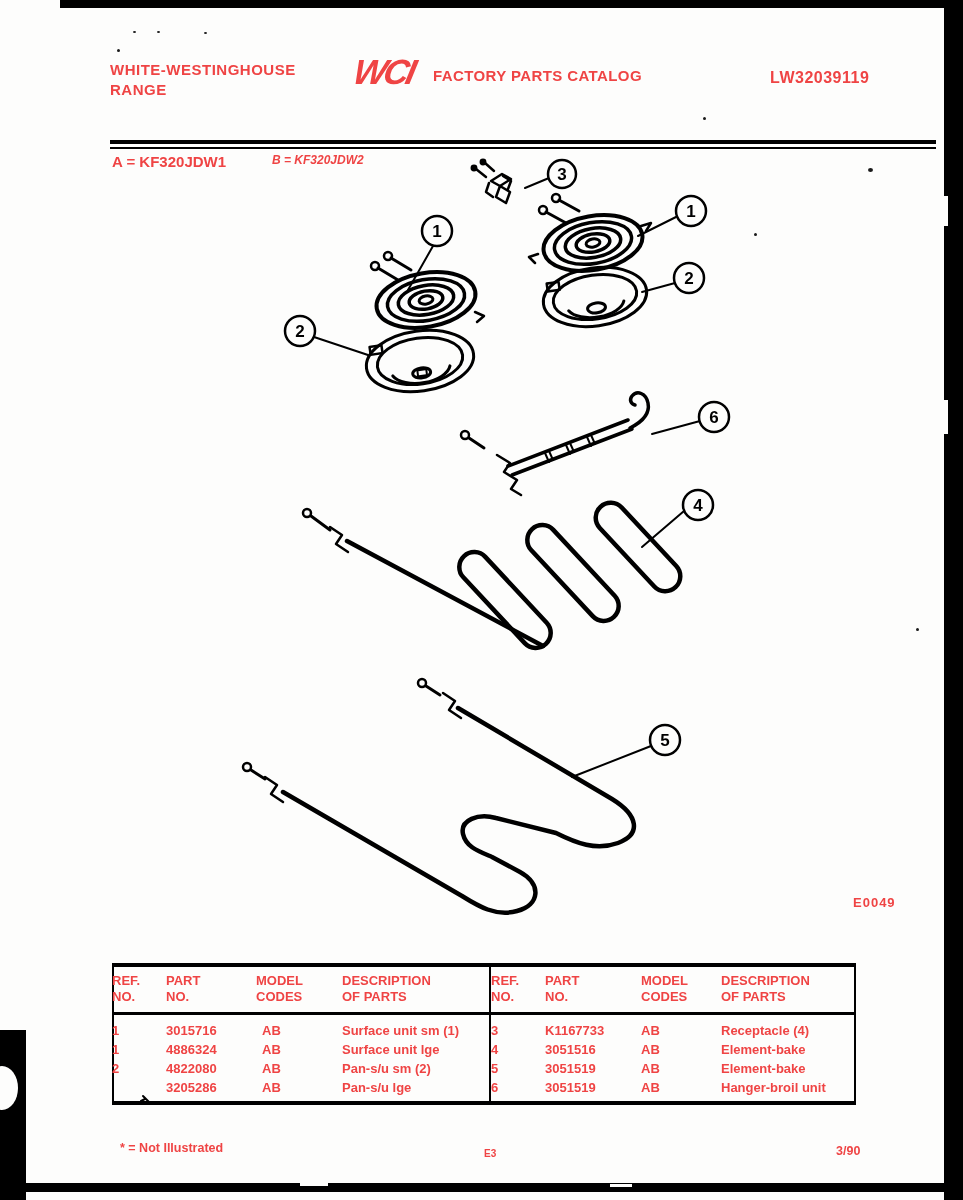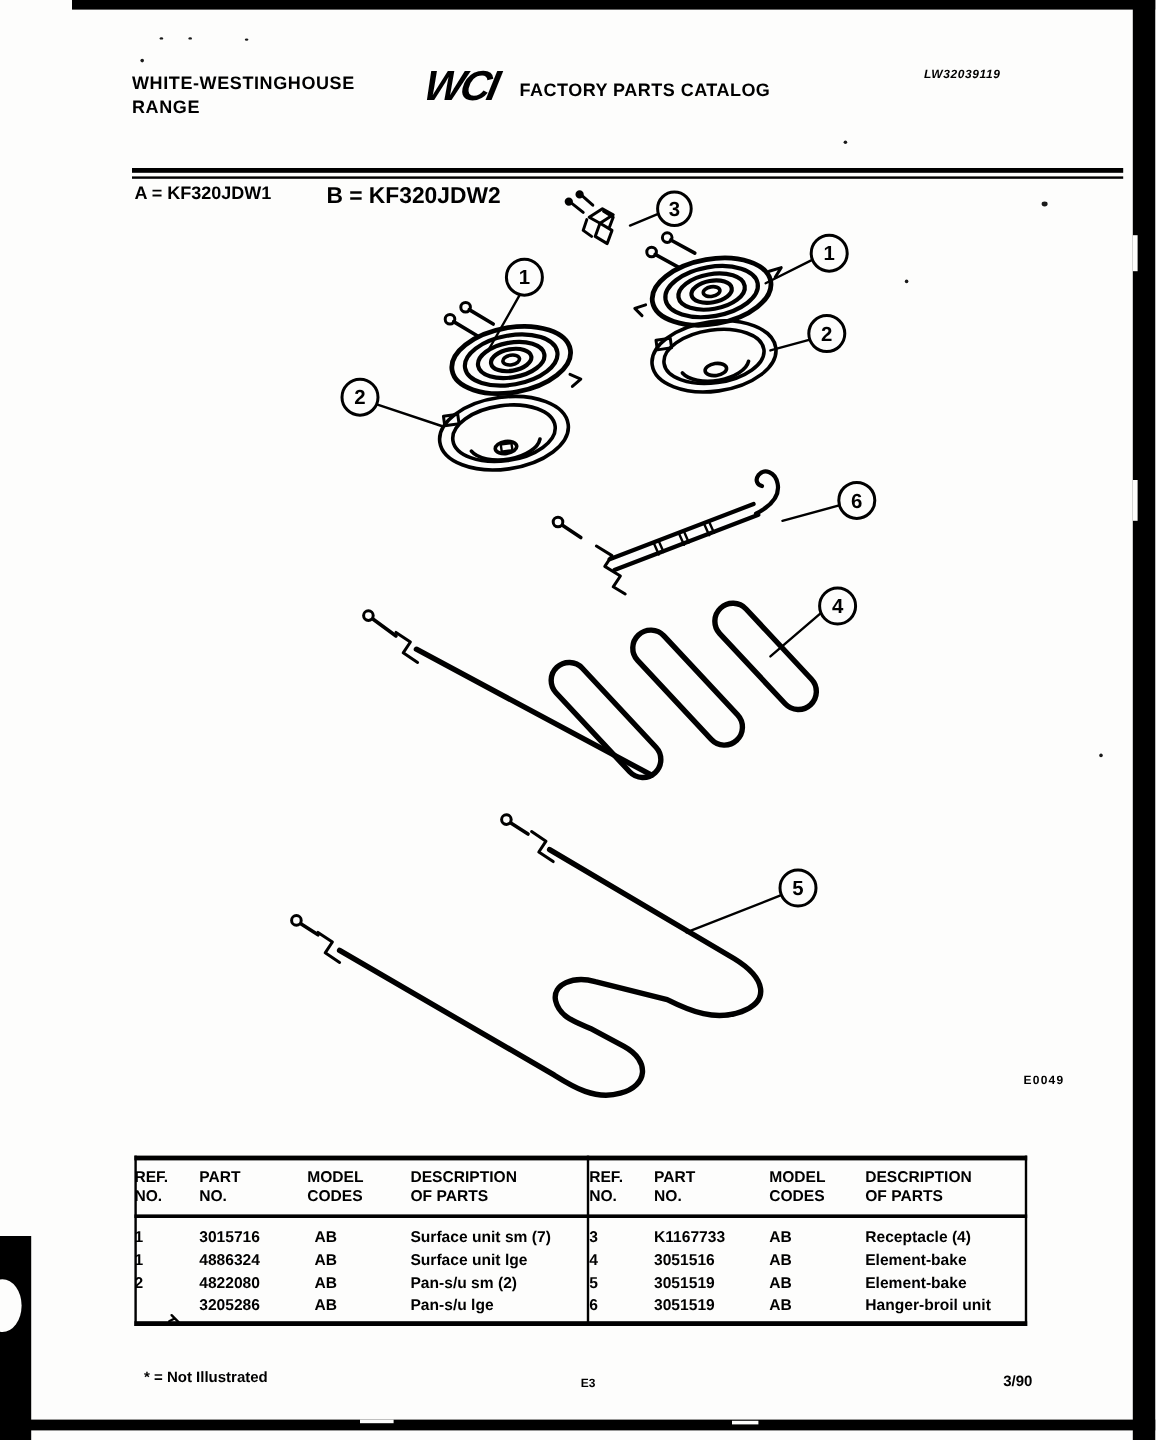--- a/index.html
+++ b/index.html
@@ -1,30 +1,30 @@
 <!DOCTYPE html>
 <html><head>
 <meta charset="utf-8">
 <style>
   html,body{margin:0;padding:0;background:#e8e8e8;}
   .page{position:relative;width:963px;height:1200px;background:#fdfdfc;overflow:hidden;
-        font-family:"Liberation Sans",sans-serif;color:#000000;}
+        font-family:"Liberation Sans",sans-serif;color:#ef4444;}
   .abs{position:absolute;}
   .b{font-weight:bold;}
   
   .brand{left:110px;top:60px;font-size:15px;line-height:20px;letter-spacing:.5px;}
   .logo{left:354px;top:52px;font-size:35px;font-style:italic;letter-spacing:-3px;
         transform:skewX(-12deg);font-weight:bold;}
   .cat-title{left:433px;top:67px;font-size:15px;letter-spacing:.4px;}
-  .doc-num{left:770px;top:57px;font-size:10px;letter-spacing:.5px;font-style:italic;}
+  .doc-num{left:770px;top:69px;font-size:16px;letter-spacing:.5px;}
   .rule1{left:110px;top:140px;width:826px;height:4px;background:#000;}
   .rule2{left:110px;top:147px;width:826px;height:2px;background:#000;}
   .model-a{left:112px;top:153px;font-size:15px;}
-  .model-b{left:272px;top:153px;font-size:19px;}
-  .figcode{left:818px;top:895px;font-size:10px;letter-spacing:1px;padding-left:35px;}
+  .model-b{left:272px;top:153px;font-size:12px;font-style:italic;}
+  .figcode{left:818px;top:895px;font-size:13px;letter-spacing:1px;padding-left:35px;}
   
   svg.diagram{position:absolute;left:0;top:0;}
   svg.diagram *{vector-effect:none;}
   .callout-num{font-family:"Liberation Sans",sans-serif;font-size:17px;font-weight:bold;fill:#000;stroke:none;}
   
   .ptable{left:112px;top:963px;width:744px;height:142px;font-size:13px;}
   .tline{position:absolute;background:#000;}
   .half{position:absolute;top:0;}
   .half-l{left:0;width:376px;}
   .half-r{left:379px;width:363px;}
@@ -235,21 +235,21 @@
         <div class="c-desc">
           <div>DESCRIPTION</div>
             <div>OF PARTS</div>
         </div>
       </div>
       <div class="t-rows">
         <div class="t-row">
           <div class="c-ref">1</div>
           <div class="c-part">3015716</div>
           <div class="c-model">AB</div>
-          <div class="c-desc">Surface unit sm (7)</div>
+          <div class="c-desc">Surface unit sm (1)</div>
         </div>
         <div class="t-row">
           <div class="c-ref">1</div>
           <div class="c-part">4886324</div>
           <div class="c-model">AB</div>
           <div class="c-desc">Surface unit lge</div>
         </div>
         <div class="t-row">
           <div class="c-ref">2</div>
           <div class="c-part">4822080</div>

